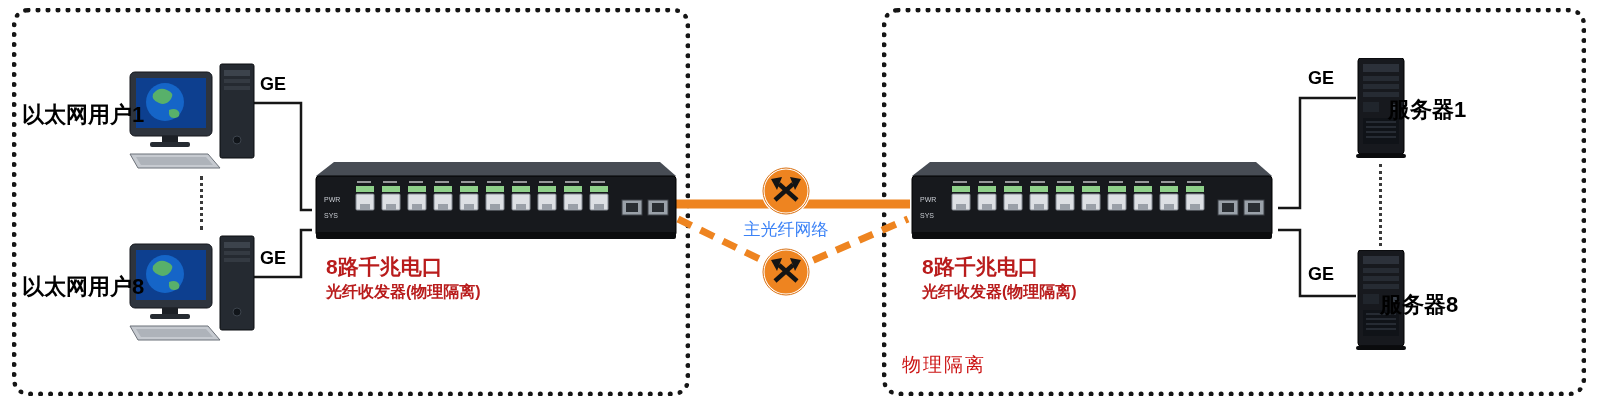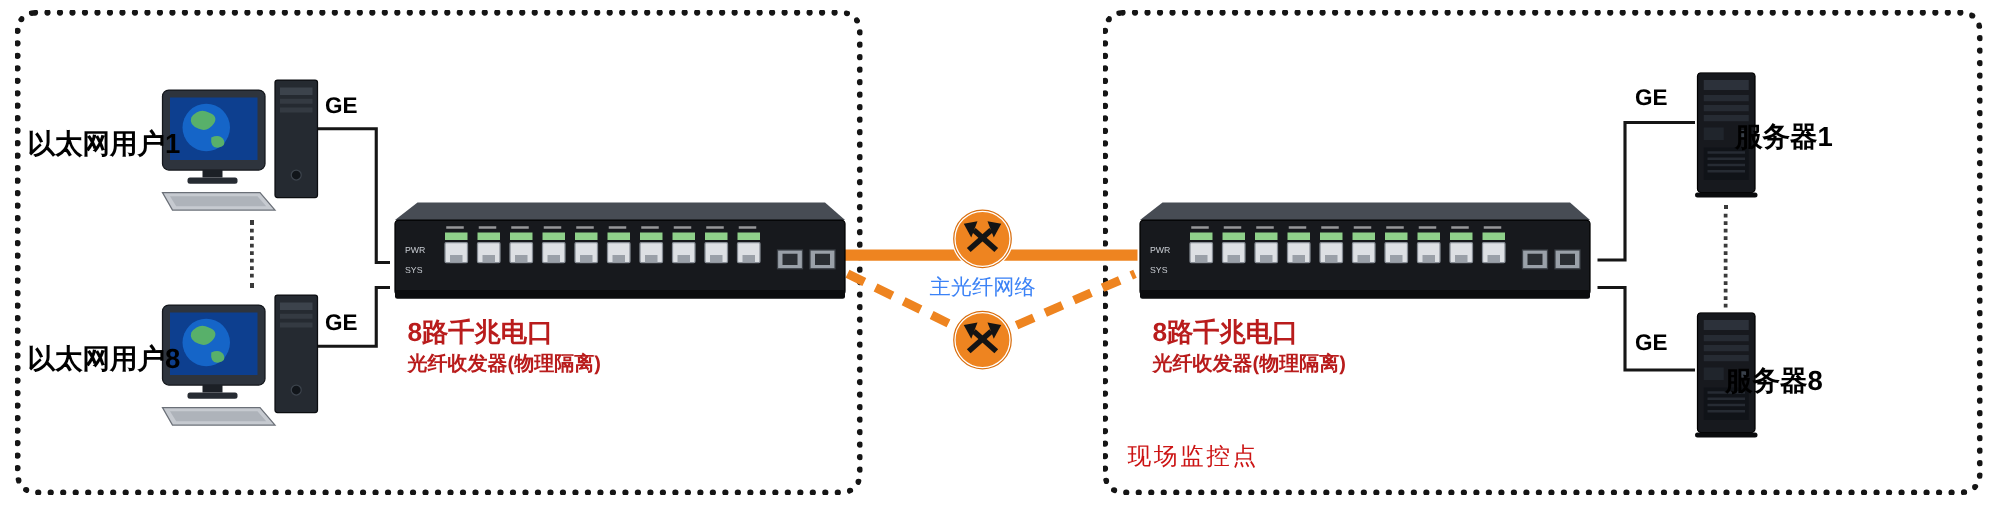--- a/index.html
+++ b/index.html
@@ -164,15 +164,15 @@
   <div class="fiberlabel" style="left:706px; top:218px; width:160px;">主光纤网络</div>
 
   <div class="devlabel" style="left:922px; top:252px; width:338px;">
     <span class="t1">8路千兆电口</span>
     <span class="t2">光纤收发器(物理隔离)</span>
   </div>
   <div class="lbl ge" style="left:1308px; top:68px;">GE</div>
   <div class="lbl ge" style="left:1308px; top:264px;">GE</div>
   <div class="lbl name-label" style="left:1388px; top:95px;">服务器1</div>
   <div class="lbl name-label" style="left:1380px; top:290px;">服务器8</div>
-  <div class="zonelabel" style="left:902px; top:352px; width:150px; text-align:left;">现场监控点</div>
+  <div class="zonelabel" style="left:902px; top:352px; width:150px; text-align:left;">物理隔离</div>
 
 </div>
 
 </body></html>

